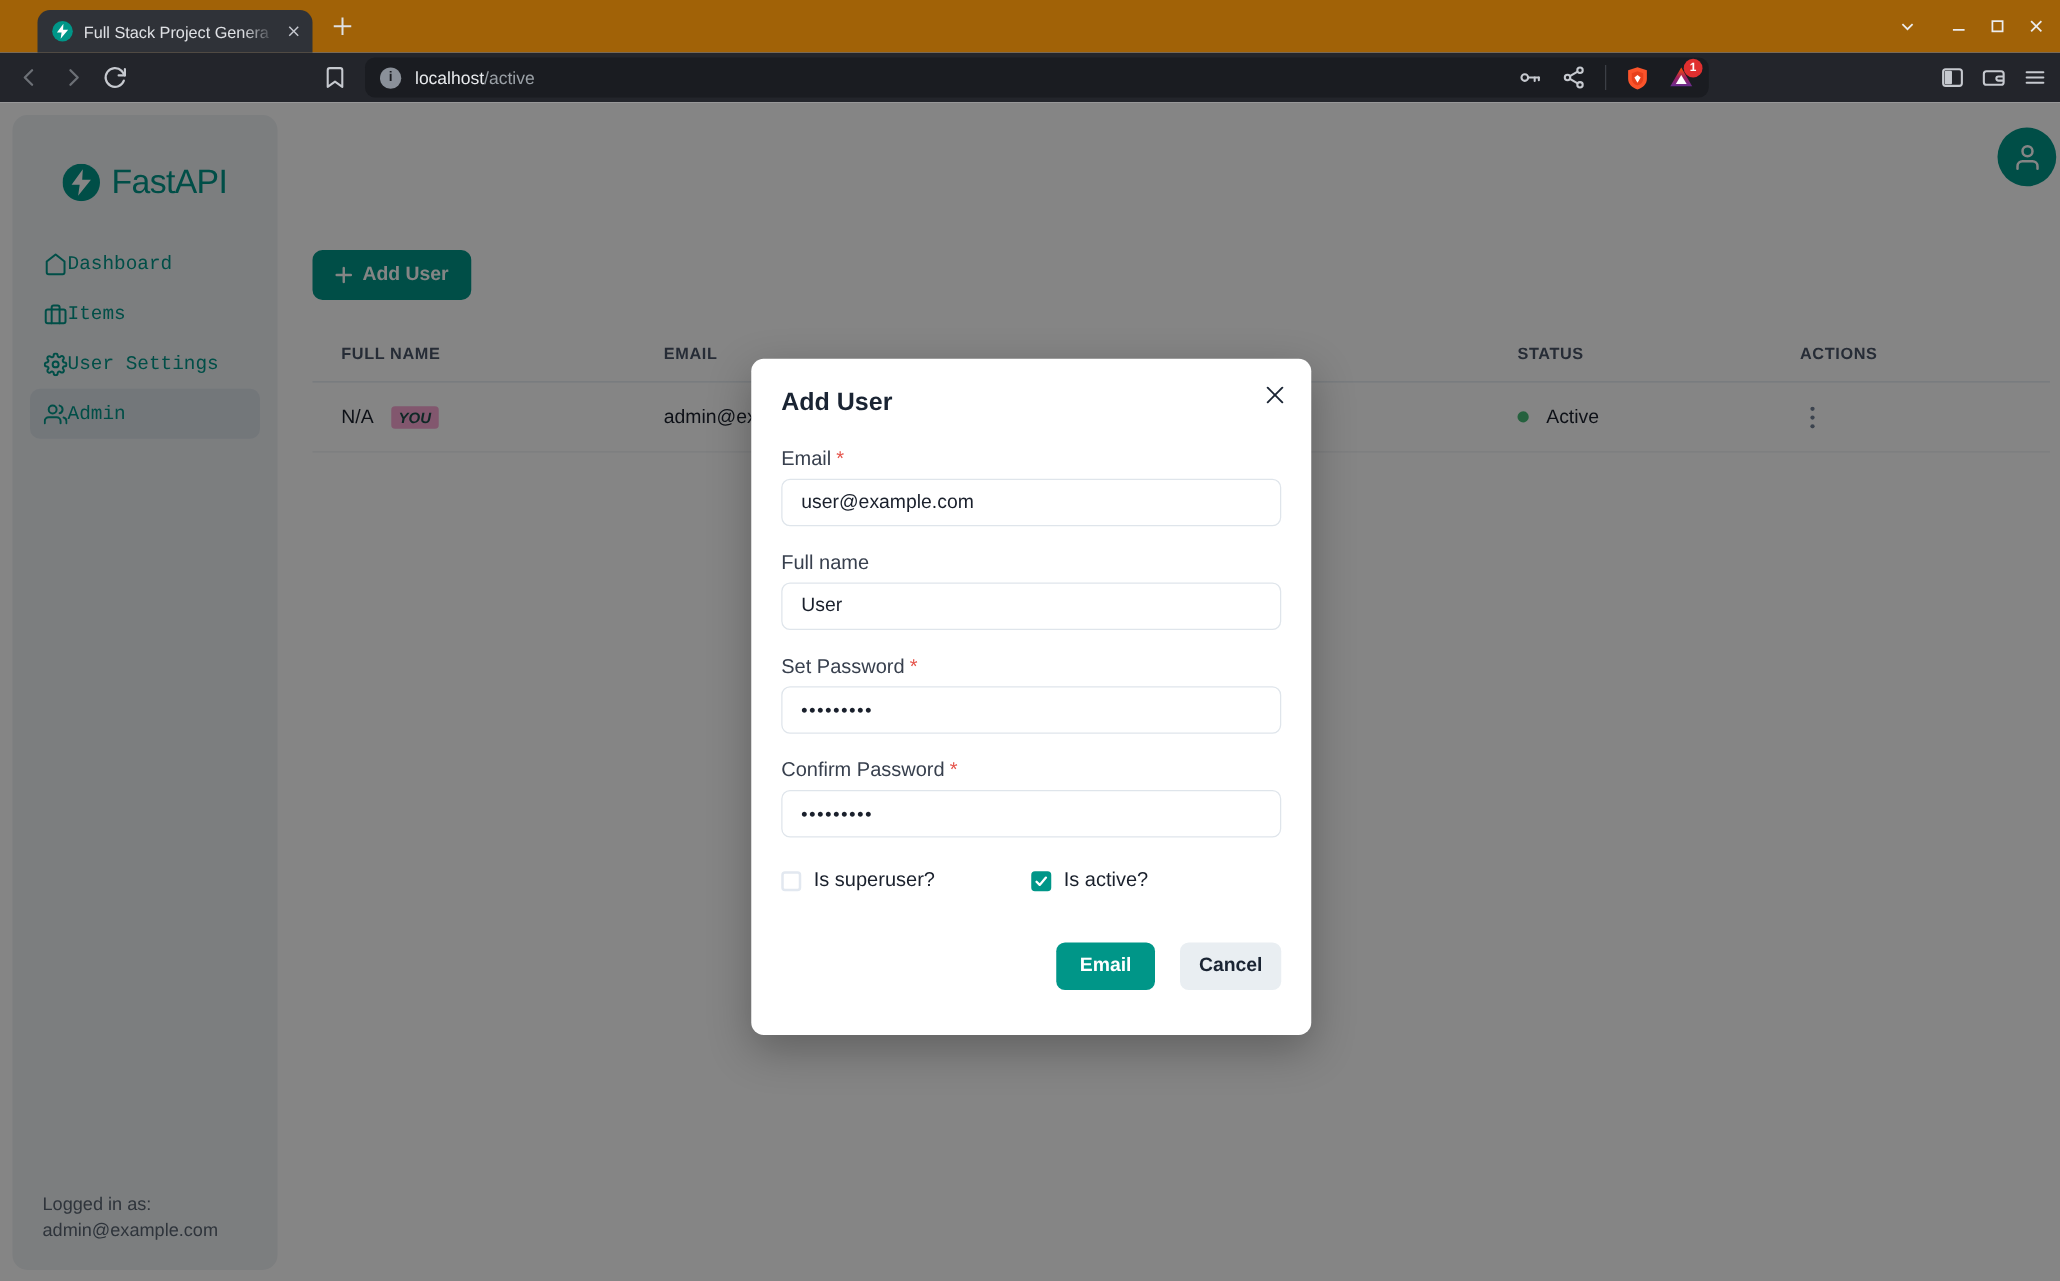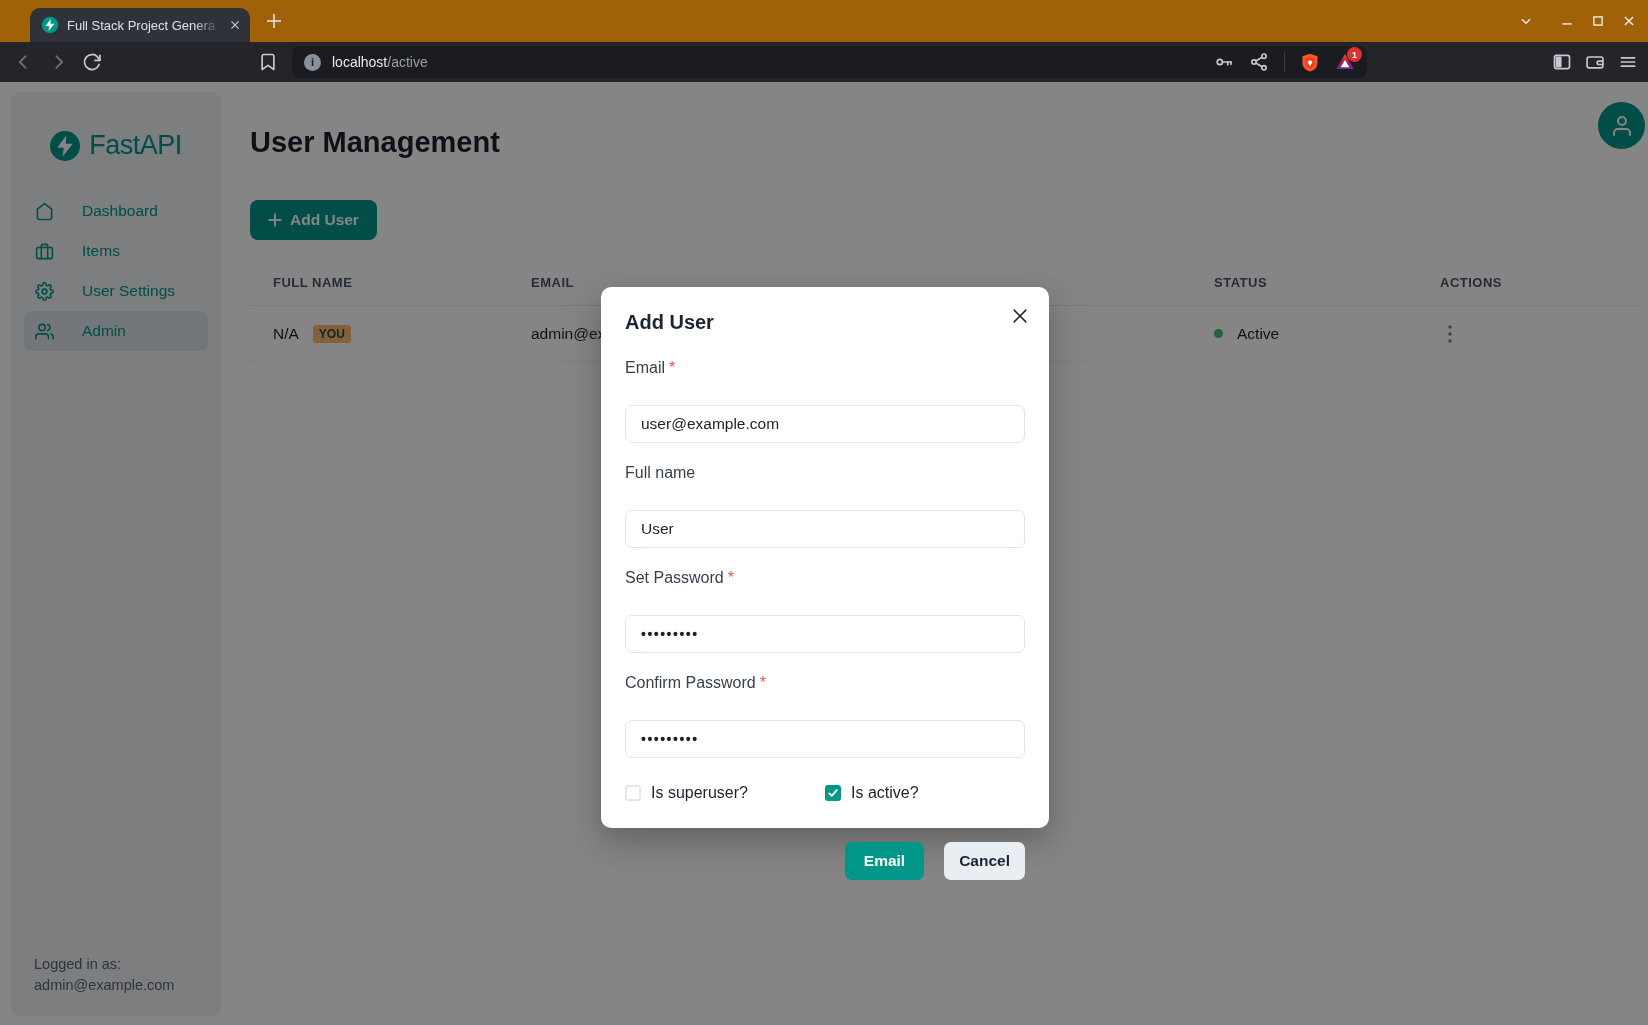--- a/index.html
+++ b/index.html
@@ -40,55 +40,55 @@
 
   
   .page { position:absolute; top:82px; left:0; right:0; bottom:0; background:#fff; }
 
   .sidebar { position:absolute; left:10px; top:10px; width:212px; height:924px;
              background:#EDF1F4; border-radius:12px; }
   .side-logo { margin-top:38px; display:flex; align-items:center; justify-content:center; gap:9px; }
   .side-logo-text { color:#009688; font-size:27px; font-weight:500; letter-spacing:-0.5px; }
   .nav { margin-top:30px; display:flex; flex-direction:column; }
   .nav-item { height:40px; margin:0 14px; border-radius:8px; display:flex; align-items:center;
-              gap:28px; padding-left:11px; color:#009688; font-size:15.5px; cursor:pointer; }
+              gap:0; padding-left:11px; color:#009688; font-size:15.5px; cursor:pointer;font-family:Liberation Mono, monospace; }
   .nav-item.active { background:#DDE4EA; }
   .nav-item svg { flex:none; }
   .side-footer { position:absolute; left:24px; bottom:20px; font-size:14.5px; color:#5A6572; line-height:21px; }
 
   .avatar { position:absolute; top:20px; right:3px; width:47px; height:47px; border-radius:50%;
             background:#009688; display:flex; align-items:center; justify-content:center; cursor:pointer; }
 
   .page-title { position:absolute; left:250px; top:44px; font-size:29px; font-weight:700; color:#1A202C; }
   .add-user-btn { position:absolute; left:250px; top:118px; height:40px; padding:0 18px; border:none;
                   border-radius:8px; background:#009688; color:#fff; font-family:inherit; font-size:15.5px;
                   font-weight:700; display:flex; align-items:center; gap:8px; cursor:pointer; }
 
   .table { position:absolute; left:250px; top:178px; right:8px; }
   .tr { display:flex; align-items:center; }
   .thead { height:46px; border-bottom:1px solid #E2E8F0; }
   .th { font-size:13px; font-weight:700; color:#4A5568; letter-spacing:0.5px; padding-left:23px; }
   .trow { height:56px; border-bottom:1px solid #EDF1F4; }
   .td { font-size:15.5px; color:#1A202C; padding-left:23px; display:flex; align-items:center; gap:14px; }
   .c1 { width:258px; } .c2 { width:683px; } .c3 { width:226px; } .c4 { flex:1; }
-  .you-badge { background:#fdba74; color:#1D4E4A; font-size:12px; font-weight:700; padding:2px 6px; border-radius:3px; }
+  .you-badge { background:#f9a8d4; color:#1D4E4A; font-size:12px; font-weight:700; padding:2px 6px; border-radius:3px;font-style:italic; }
   .status-dot { width:9px; height:9px; border-radius:50%; background:#48BB78; }
   .dots-btn { padding:4px 8px; cursor:pointer; }
 
   
   .overlay { position:absolute; inset:0; background:rgba(0,0,0,0.48); }
   .modal { position:absolute; left:601px; top:205px; width:448px; height:541px; background:#fff;
            border-radius:10px; box-shadow:0 12px 34px rgba(0,0,0,0.28); padding:22px 24px 0 24px; }
   .modal-title { font-size:20px; font-weight:700; color:#1A2433; margin-top:2px; }
   .modal-close { position:absolute; top:12px; right:12px; padding:8px; background:none; border:none; cursor:pointer; }
   .mform { margin-top:24px; }
   .field + .field { margin-top:20px; }
   .flabel { font-size:16px; color:#38404E; line-height:20px; }
   .req { color:#E5544B; margin-left:4px; }
-  .finput { margin-top:27px; width:100%; height:38px; border:1px solid #DFE5EB; border-radius:7px;
+  .finput { margin-top:5px; width:100%; height:38px; border:1px solid #DFE5EB; border-radius:7px;
             padding:0 15px; font-family:inherit; font-size:15.5px; color:#1A202C; outline:none; background:#fff; }
   .finput.pw { font-weight:700; font-size:14px; letter-spacing:1.5px; }
   .checkrow { margin-top:26px; display:flex; }
   .checkitem { flex:1; display:flex; align-items:center; gap:10px; font-size:16px; color:#1A202C; cursor:pointer; }
   .cbox { width:16px; height:16px; border-radius:3px; border:2px solid #E2E8F0; background:#fff;
           display:flex; align-items:center; justify-content:center; flex:none; }
   .cbox.checked { background:#009688; border-color:#009688; }
   .cbox svg { display:none; }
   .cbox.checked svg { display:block; }
   .mfooter { margin-top:40px; display:flex; justify-content:flex-end; gap:20px; }
@@ -294,21 +294,20 @@
     </div>
   </div>
 
   <div class="avatar">
     <svg width="24" height="24" viewBox="0 0 24 24" fill="none" stroke="#fff" stroke-width="2" stroke-linecap="round" stroke-linejoin="round">
         <path d="M20 21v-2a4 4 0 0 0-4-4H8a4 4 0 0 0-4 4v2"></path>
         <circle cx="12" cy="7" r="4"></circle>
       </svg>
   </div>
 
-  <div class="page-title">User Management</div>
 
   <button class="add-user-btn">
     <svg width="14" height="14" viewBox="0 0 16 16" stroke="#fff" stroke-width="2.2" stroke-linecap="round">
         <line x1="8" y1="1.5" x2="8" y2="14.5"></line>
         <line x1="1.5" y1="8" x2="14.5" y2="8"></line>
       </svg>
     <span>Add User</span>
   </button>
 
   <div class="table">

